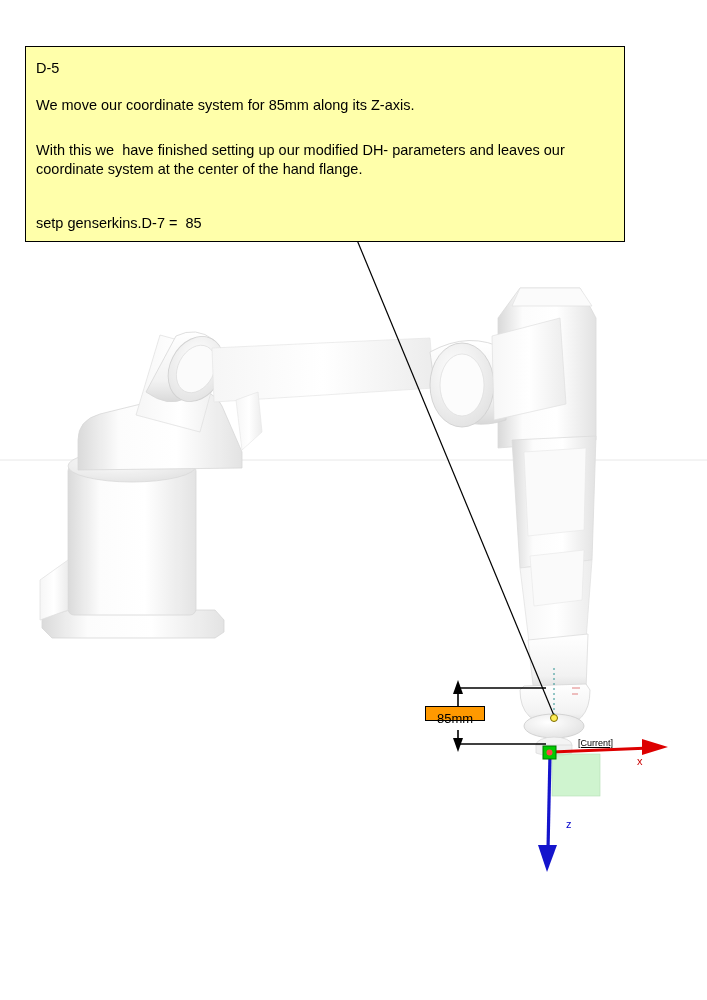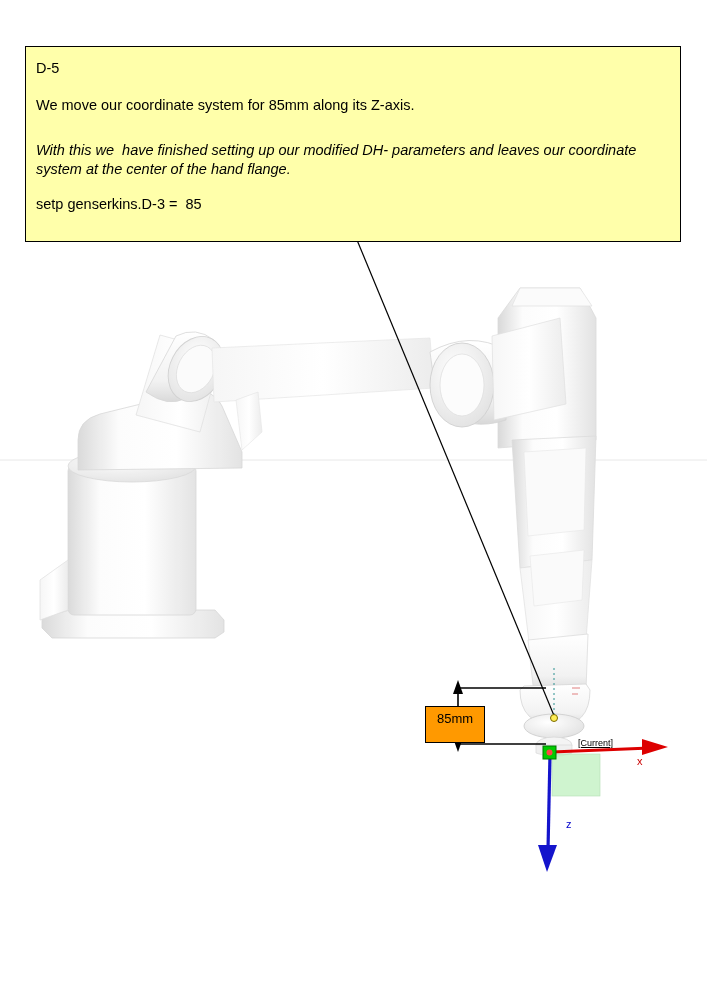--- a/index.html
+++ b/index.html
@@ -16,54 +16,54 @@
     height: 1000px;
     background: #ffffff;
     overflow: hidden;
   }
 
   
   #note-box {
     position: absolute;
     left: 25px;
     top: 46px;
-    width: 656px;
+    width: 600px;
     height: 196px;
     background: #ffffaa;
     border: 1px solid #000000;
     box-sizing: border-box;
     padding: 12px 8px 8px 10px;
   }
   #note-box .line {
     font-size: 14.5px;
     color: #000000;
     line-height: 1.32;
     white-space: pre-wrap;
   }
   #note-title { margin-bottom: 18px; }
   #note-p1 { margin-bottom: 26px; }
-  #note-p2 { margin-bottom: 15px; font-style: italic; }
+  #note-p2 { margin-bottom: 34px; }
   #note-code { margin-bottom: 0; }
 
   
   .robot-svg {
     position: absolute;
     left: 0;
     top: 0;
     width: 707px;
     height: 1000px;
   }
 
   
   #dim-label {
     position: absolute;
     left: 425px;
     top: 706px;
     width: 60px;
-    height: 37px;
+    height: 15px;
     background: #ff9900;
     border: 1px solid #000000;
     box-sizing: border-box;
     font-size: 13px;
     color: #000000;
     text-align: center;
     line-height: 23px;
   }
 
   
@@ -199,21 +199,21 @@
 
       <rect x="543" y="746" width="13" height="13" fill="#00cc00" stroke="#007700" stroke-width="1"></rect>
       <circle cx="549.5" cy="752.5" r="3" fill="#ff4444"></circle>
     </g>
   </svg>
 
   <div id="note-box">
     <div class="line" id="note-title">D-5</div>
     <div class="line" id="note-p1">We move our coordinate system for 85mm along its Z-axis.</div>
     <div class="line" id="note-p2">With this we  have finished setting up our modified DH- parameters and leaves our coordinate system at the center of the hand flange.</div>
-    <div class="line" id="note-code">setp genserkins.D-3 =  85</div>
+    <div class="line" id="note-code">setp genserkins.D-7 =  85</div>
   </div>
 
   <div id="dim-label">85mm</div>
 
   <div id="label-current">[Current]</div>
   <div id="label-x">x</div>
   <div id="label-z">z</div>
 
 </div>
 

